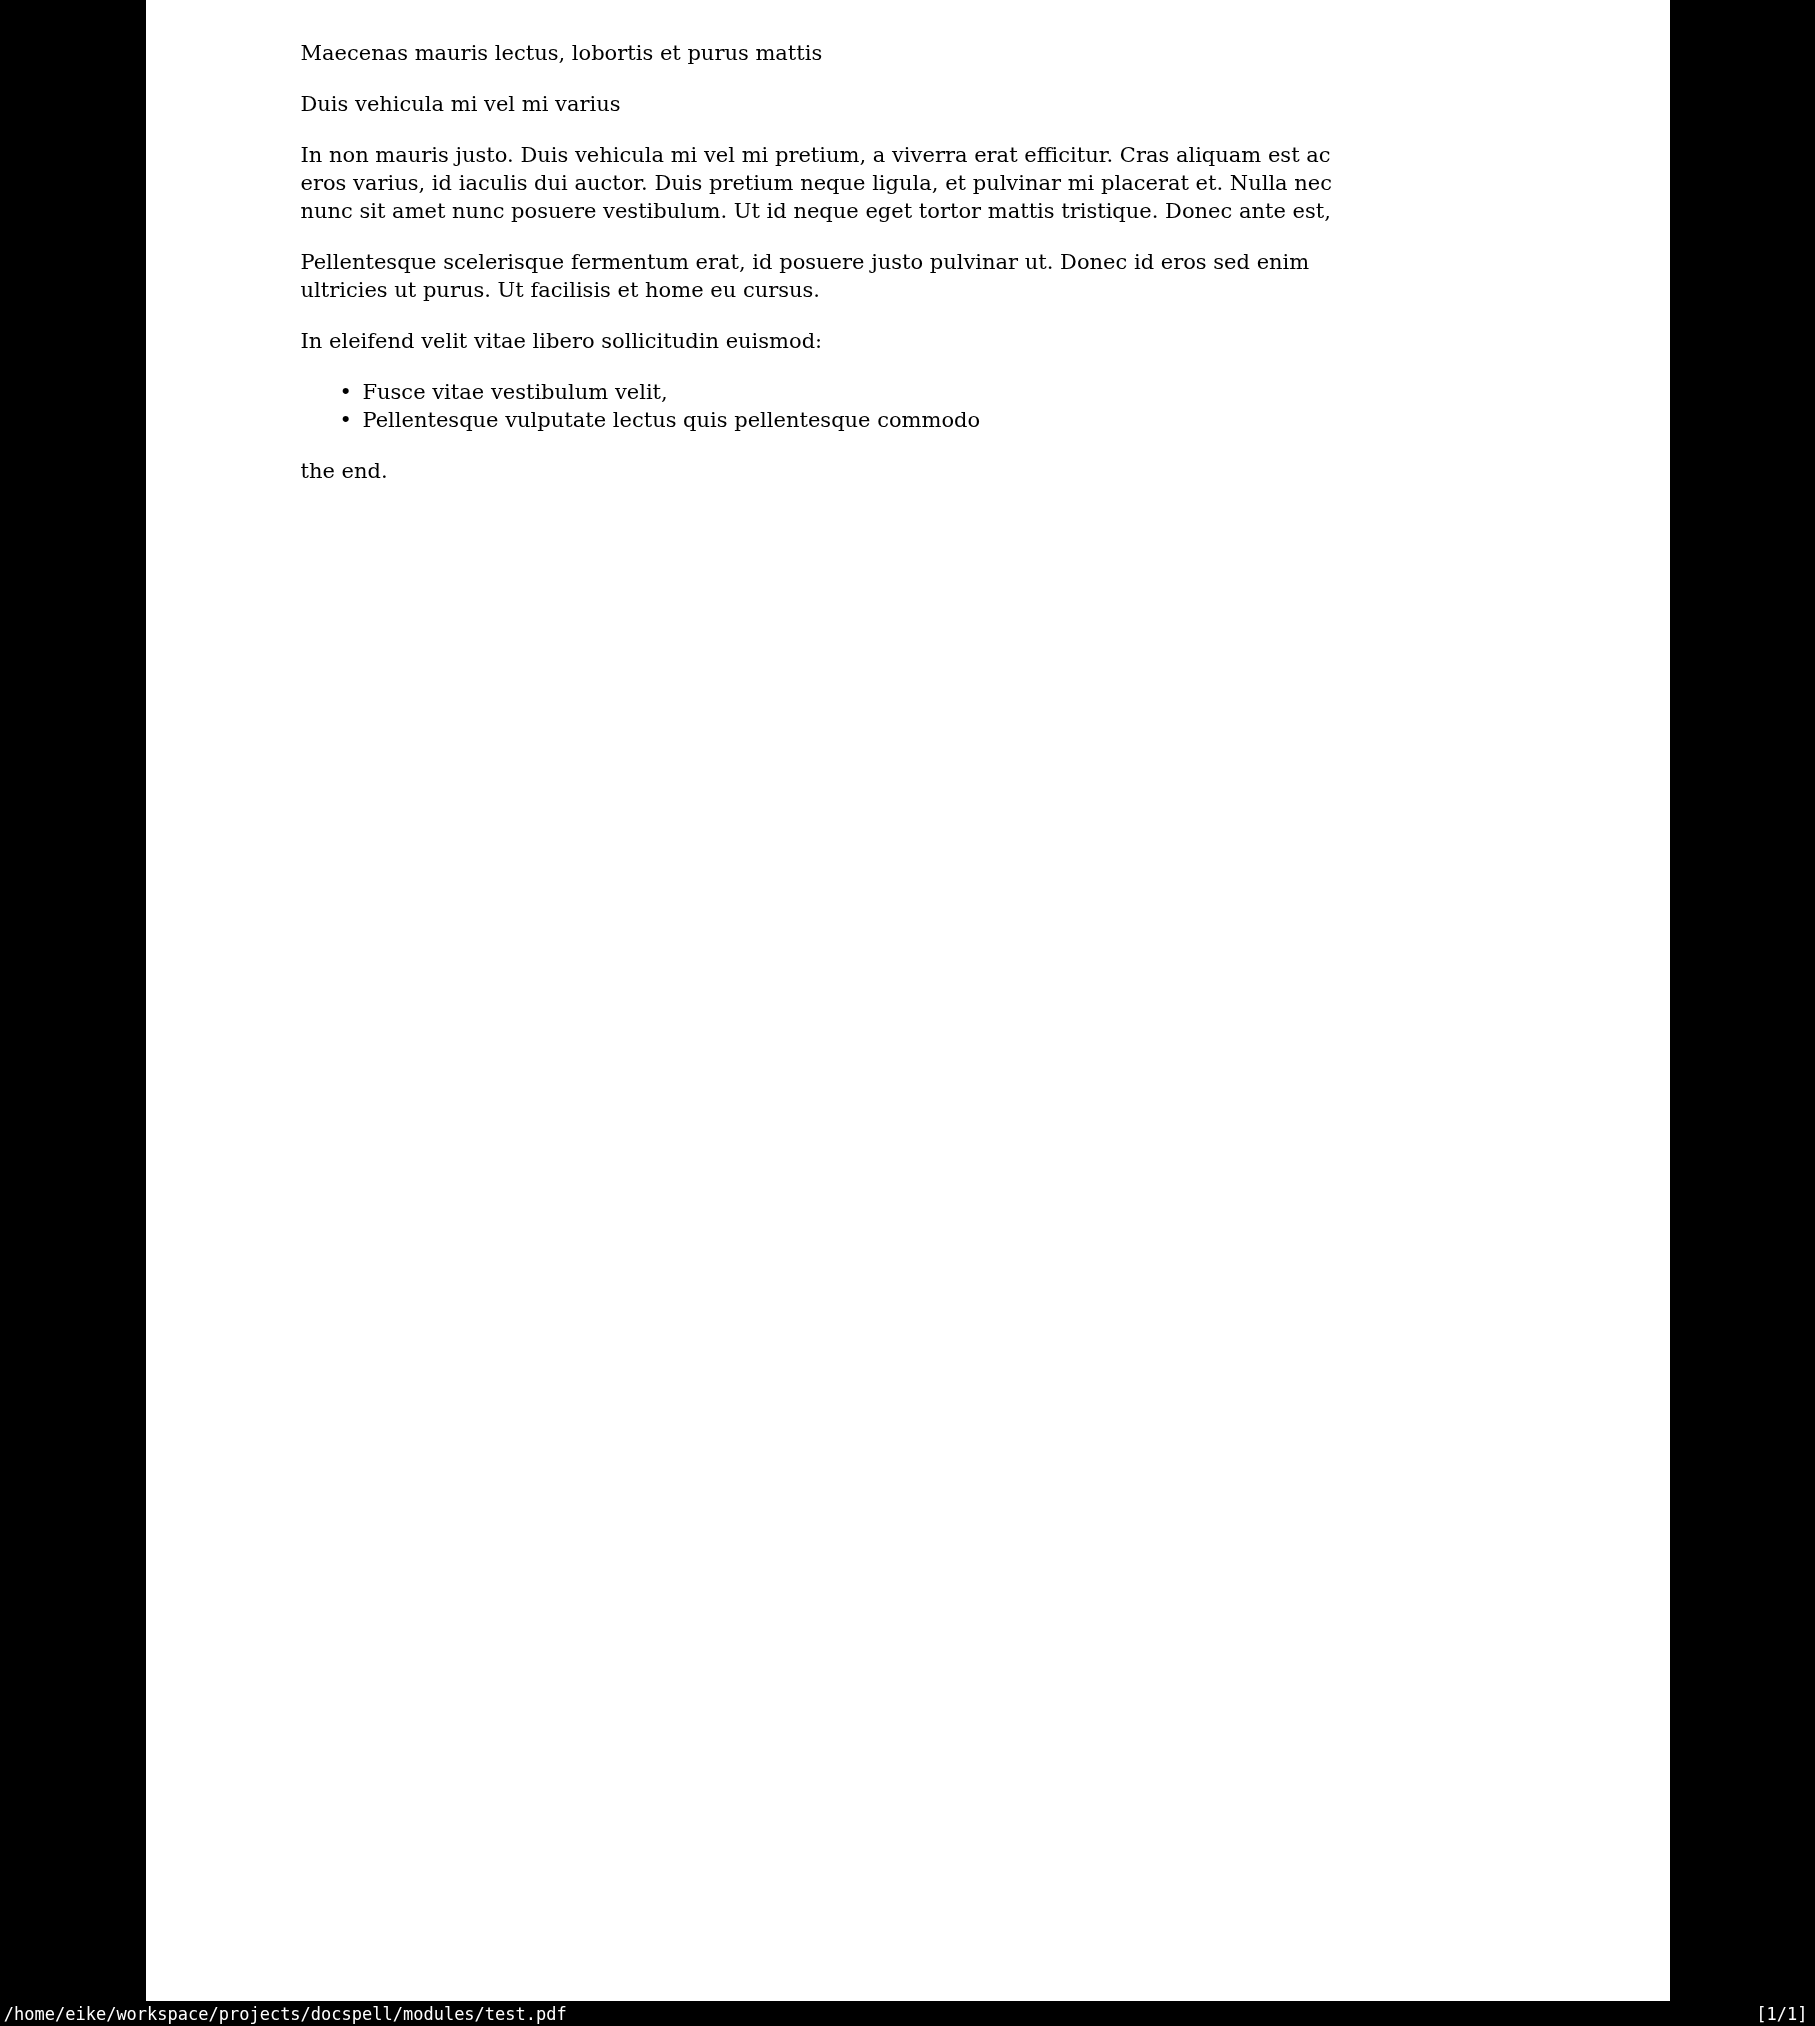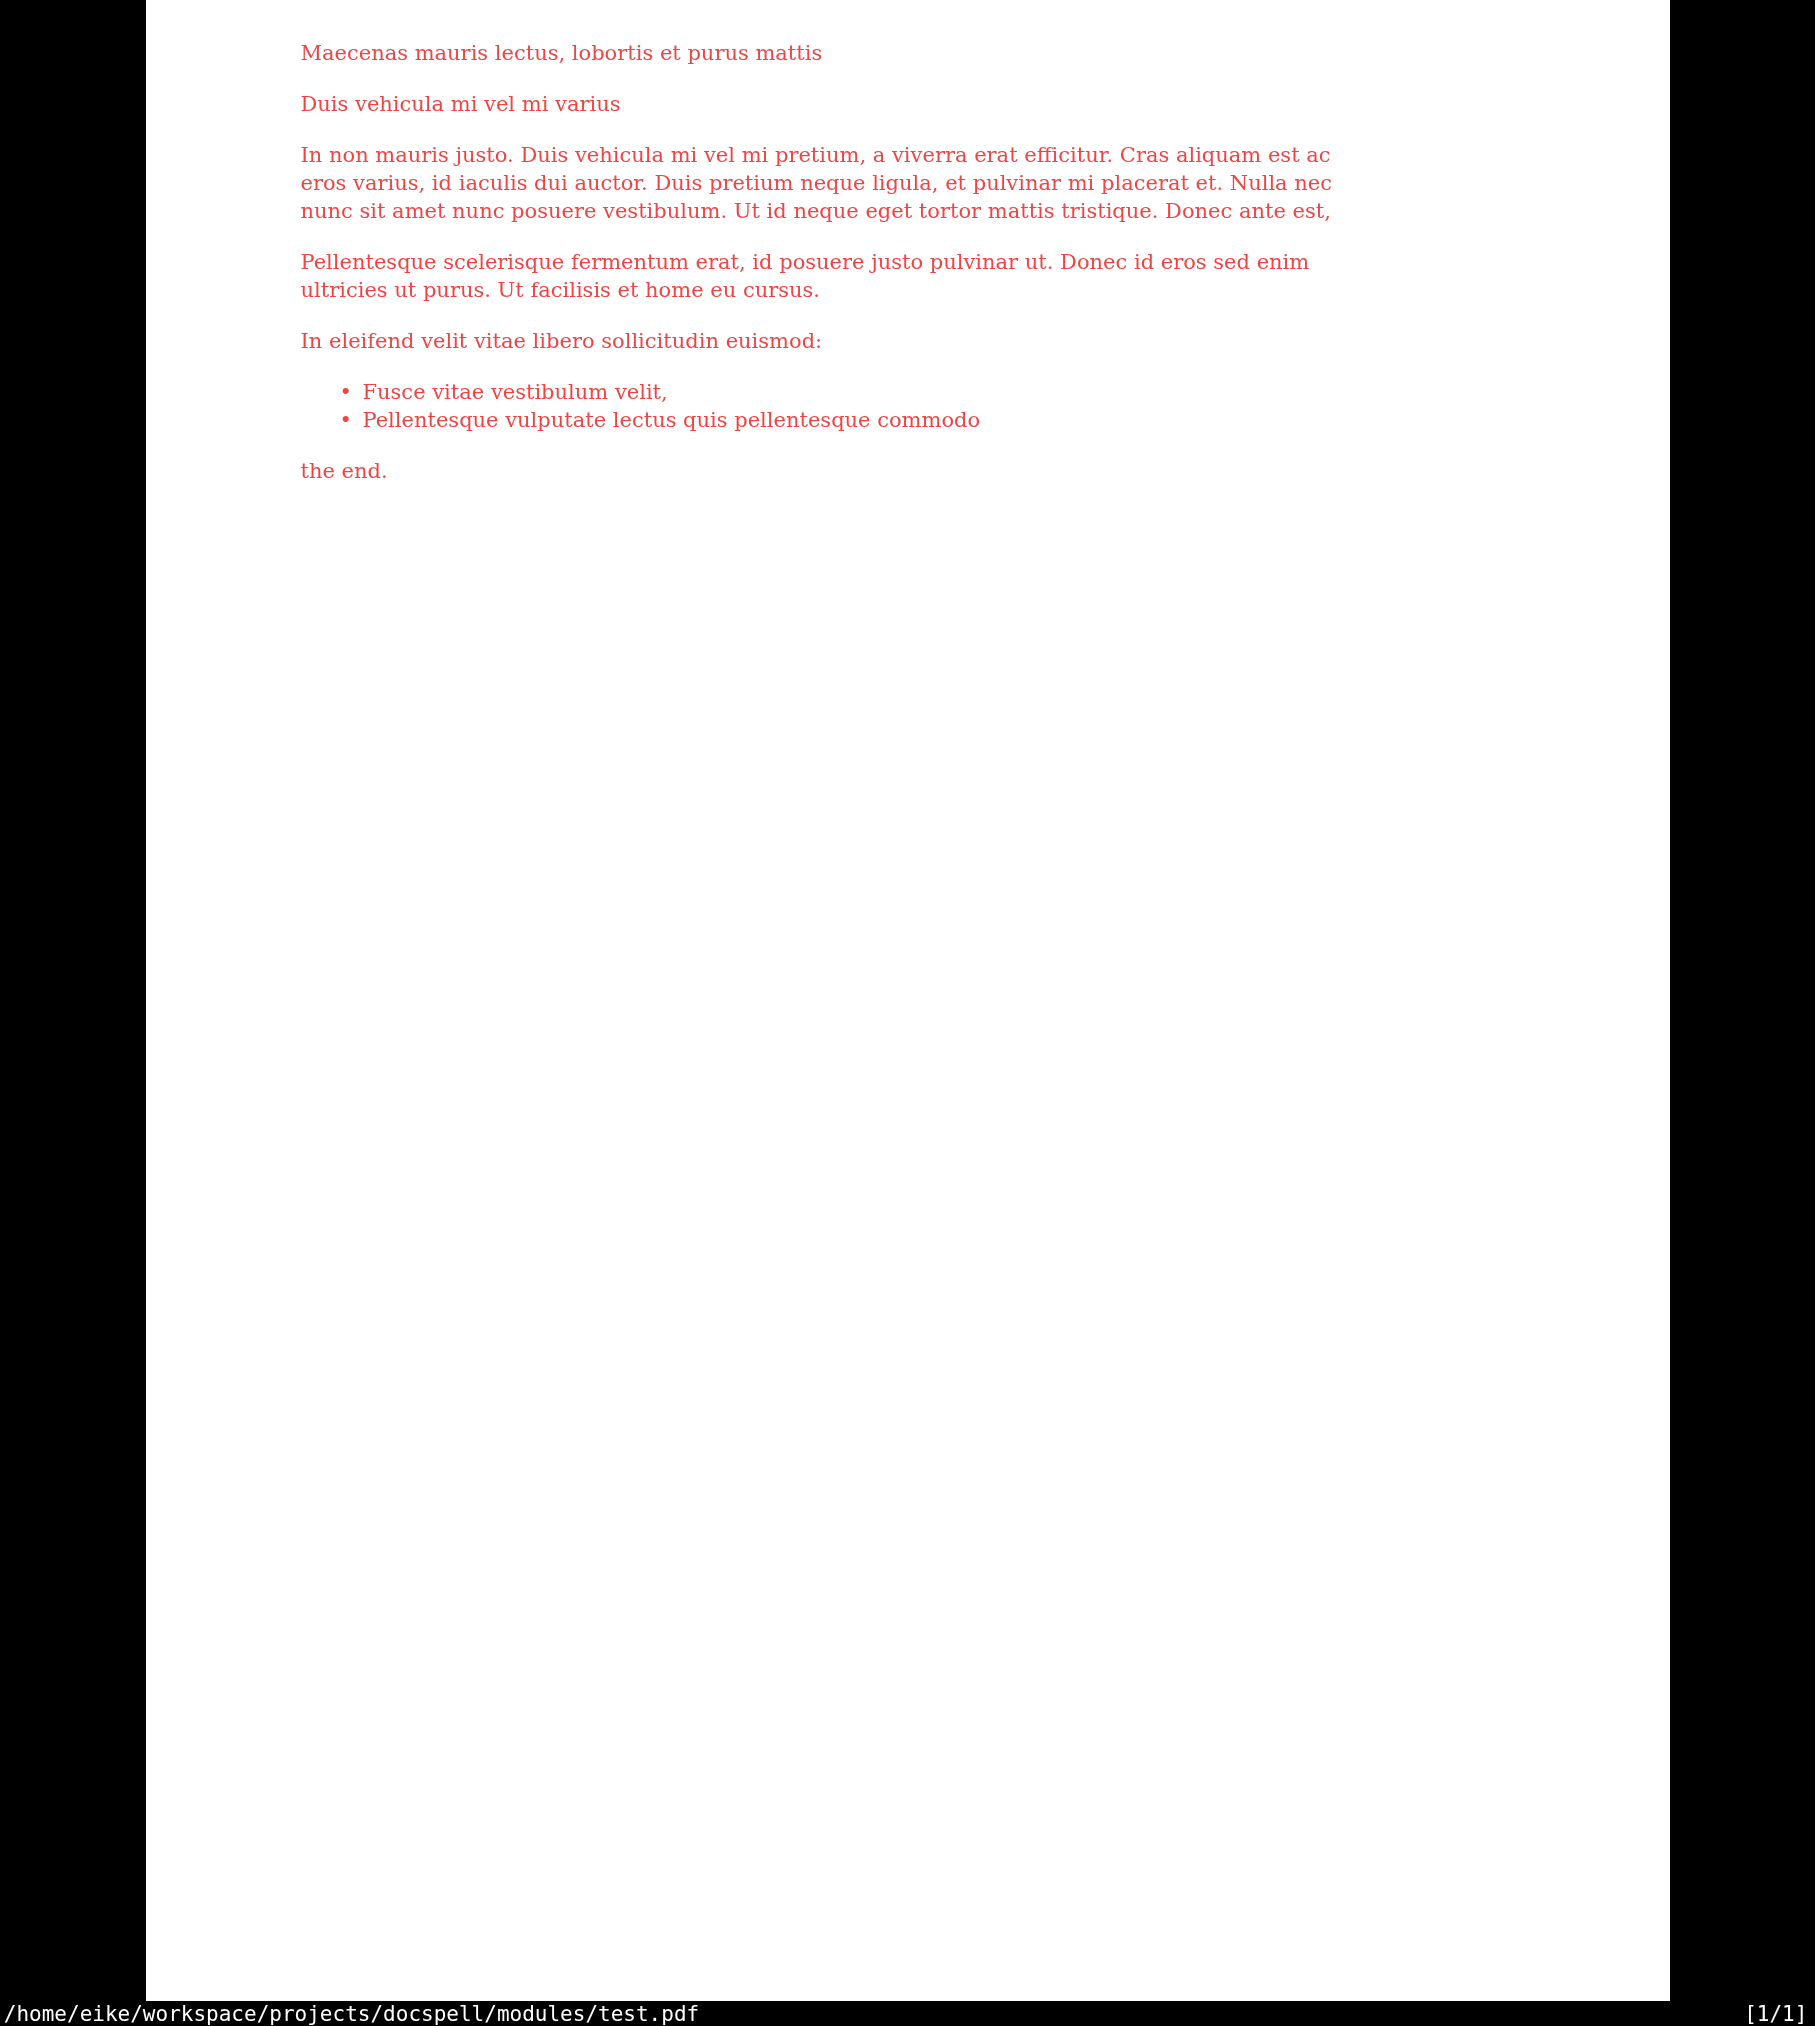--- a/index.html
+++ b/index.html
@@ -30,21 +30,21 @@
     display: flex;
     justify-content: center;
     overflow: hidden;
   }
   .page {
     width: 1524px;
     height: 2002px;
     background: #ffffff;
     box-sizing: border-box;
     padding: 39px 96px 0 155px;
-    color: #ef4444;
+    color: #000000;
   }
   .page .block {
     font-size: 21px;
     line-height: 28px;
     margin: 0 0 23px 0;
     white-space: nowrap;
   }
   .page .para div {
     white-space: nowrap;
   }
@@ -67,21 +67,21 @@
   }
   .statusbar {
     position: absolute;
     left: 0;
     bottom: 0;
     width: 1815px;
     height: 24.6px;
     background: #000000;
     color: #ffffff;
     font-family: "DejaVu Sans Mono", monospace;
-    font-size: 21px;
+    font-size: 17px;
     display: flex;
     justify-content: space-between;
     align-items: center;
     box-sizing: border-box;
     padding: 0 7.6px 0 3.8px;
   }
 </style>
 </head>
 <body>
 

